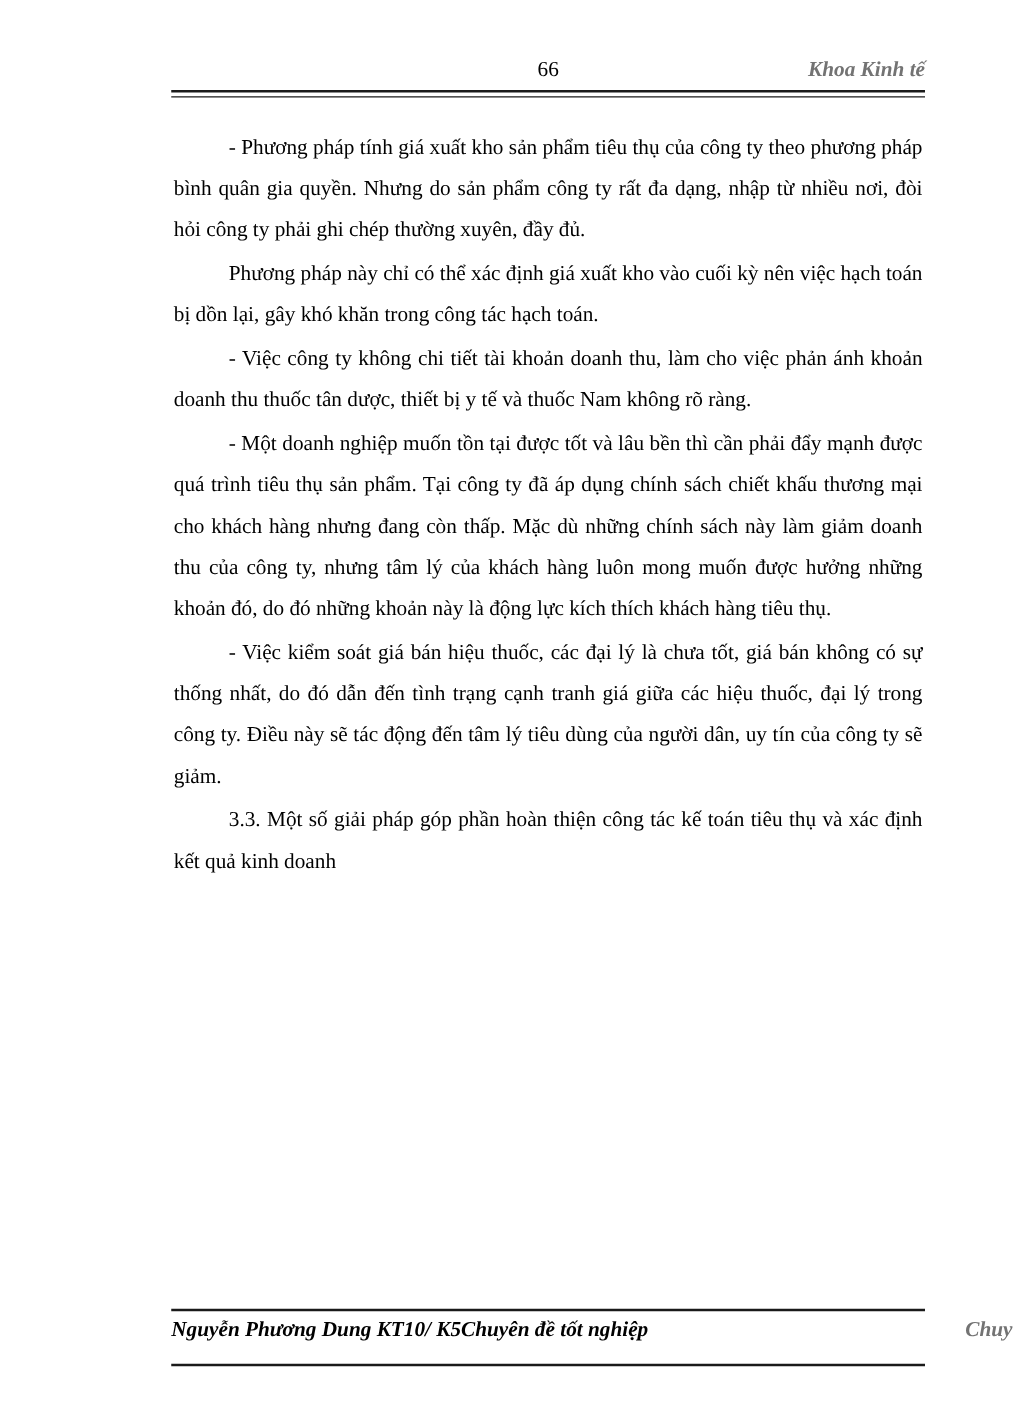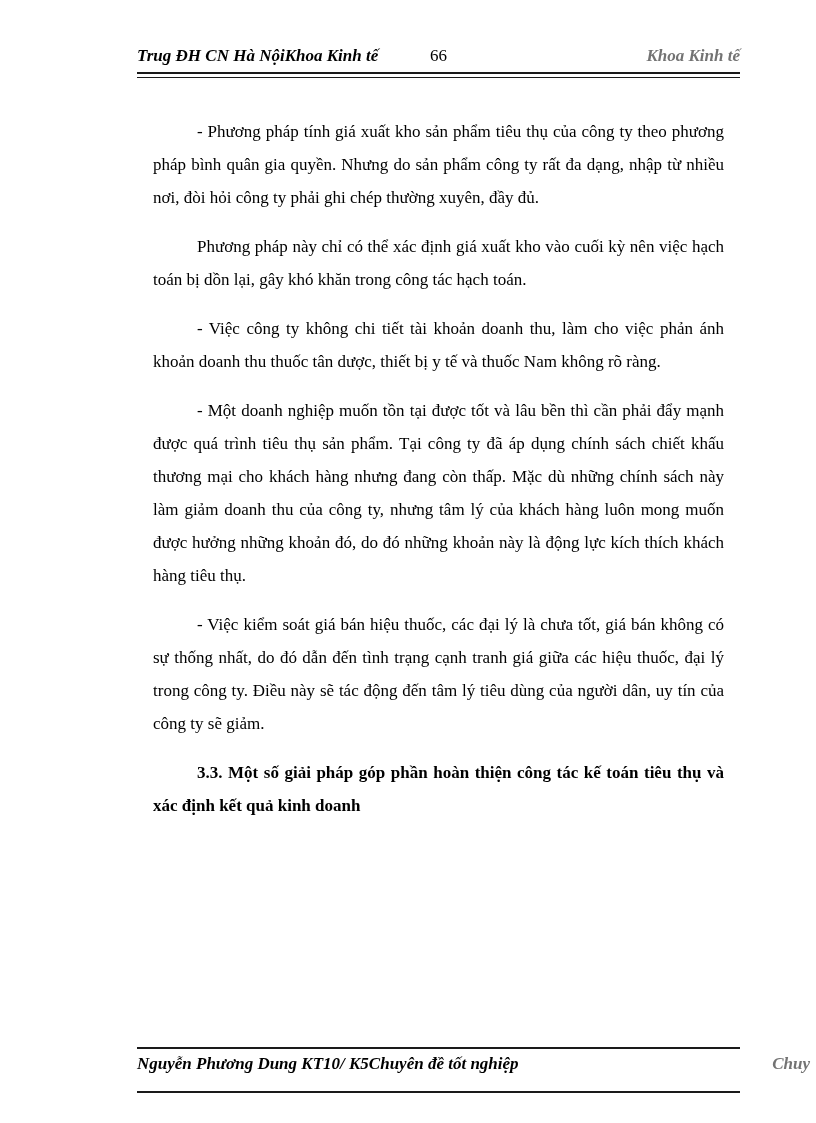--- a/index.html
+++ b/index.html
@@ -62,26 +62,26 @@
   
   .body-text {
     position: absolute;
     top: 99px;
     left: 137px;
     width: 603px;
     font-size: 17px;
     line-height: 33px;
   }
   .body-text p {
-    margin: 16px;
+    margin: 2px;
     text-align: justify;
     text-indent: 44px;
   }
   .body-text p.section-heading {
-    font-weight: bold;
+    font-weight: normal;
   }
   .body-text p.subsection-heading {
     font-weight: bold;
     font-style: italic;
     text-indent: 0;
     text-align: left;
   }
   
   .footer-rule-top {
     position: absolute;
@@ -124,21 +124,20 @@
   .accent {
     color: #737373;
   }
 </style>
 </head>
 <body>
 
 <div class="page">
 
   <div class="header">
-    <span class="header-left">Trug ĐH CN Hà NộiKhoa Kinh tế</span>
     <span class="header-page-number">66</span>
     <span class="header-right accent">Khoa Kinh tế</span>
   </div>
   <div class="header-rule"></div>
 
   <div class="body-text">
     <p>- Phương pháp tính giá xuất kho sản phẩm tiêu thụ của công ty theo phương pháp bình quân gia quyền. Nhưng do sản phẩm công ty rất đa dạng, nhập từ nhiều nơi, đòi hỏi công ty phải ghi chép thường xuyên, đầy đủ.</p>
     <p>Phương pháp này chỉ có thể xác định giá xuất kho vào cuối kỳ nên việc hạch toán bị dồn lại, gây khó khăn trong công tác hạch toán.</p>
     <p>- Việc công ty không chi tiết tài khoản doanh thu, làm cho việc phản ánh khoản doanh thu thuốc tân dược, thiết bị y tế và thuốc Nam không rõ ràng.</p>
     <p>- Một doanh nghiệp muốn tồn tại được tốt và lâu bền thì cần phải đẩy mạnh được quá trình tiêu thụ sản phẩm. Tại công ty đã áp dụng chính sách chiết khấu thương mại cho khách hàng nhưng đang còn thấp. Mặc dù những chính sách này làm giảm doanh thu của công ty, nhưng tâm lý của khách hàng luôn mong muốn được hưởng những khoản đó, do đó những khoản này là động lực kích thích khách hàng tiêu thụ.</p>

